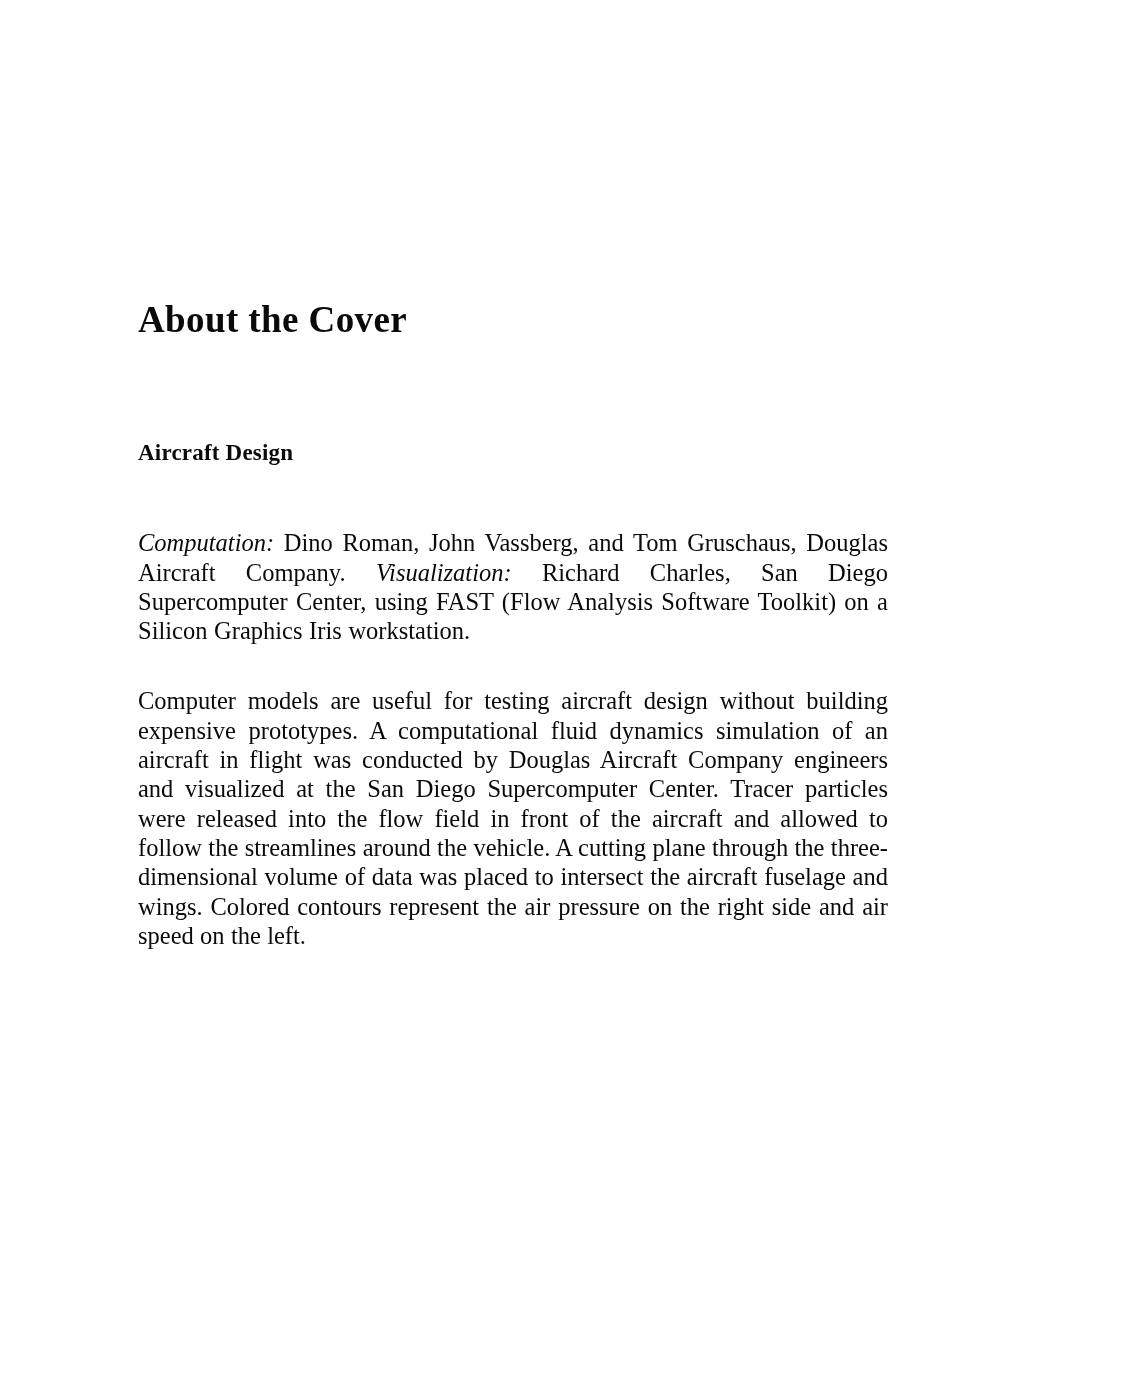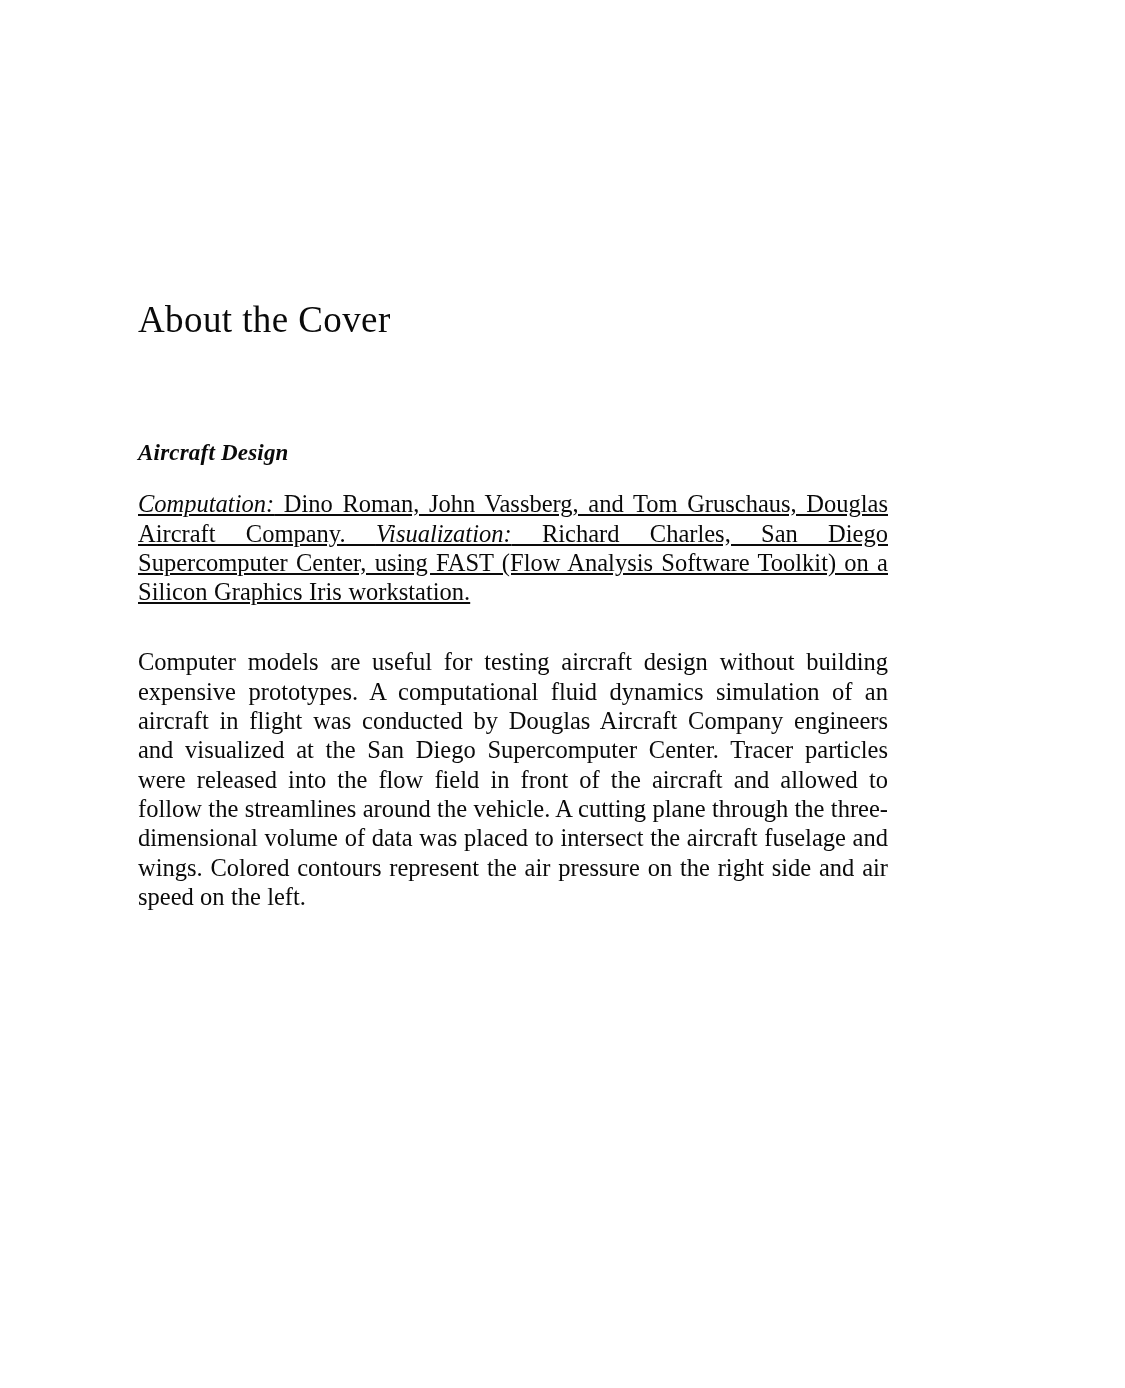--- a/index.html
+++ b/index.html
@@ -27,50 +27,48 @@
 
   .content {
     position: absolute;
     left: 138px;
     top: 300px;
     width: 750px;
   }
 
   .page-title {
     font-size: 37px;
-    font-weight: normal;
+    font-weight: bold;
     letter-spacing: 0.4px;
     line-height: 1.1;
     margin: 0 0 0 0;
     color: #0a0a0a;
   }
 
   .section-subtitle {
     font-size: 23px;
     font-weight: bold;
-    font-style: italic;
     letter-spacing: 0.2px;
     line-height: 1.2;
     margin: 98px 0 0 0;
     color: #0a0a0a;
   }
 
   .body-paragraph {
     font-size: 24.5px;
     line-height: 29.3px;
     text-align: justify;
     text-justify: inter-word;
     margin: 0;
     color: #0a0a0a;
     hyphens: none;
   }
 
   .credits-paragraph {
-    margin-top: 23px;
-    text-decoration: underline;
+    margin-top: 62px;
   }
 
   .description-paragraph {
     margin-top: 41px;
   }
 
   .label-italic {
     font-style: italic;
   }
 

